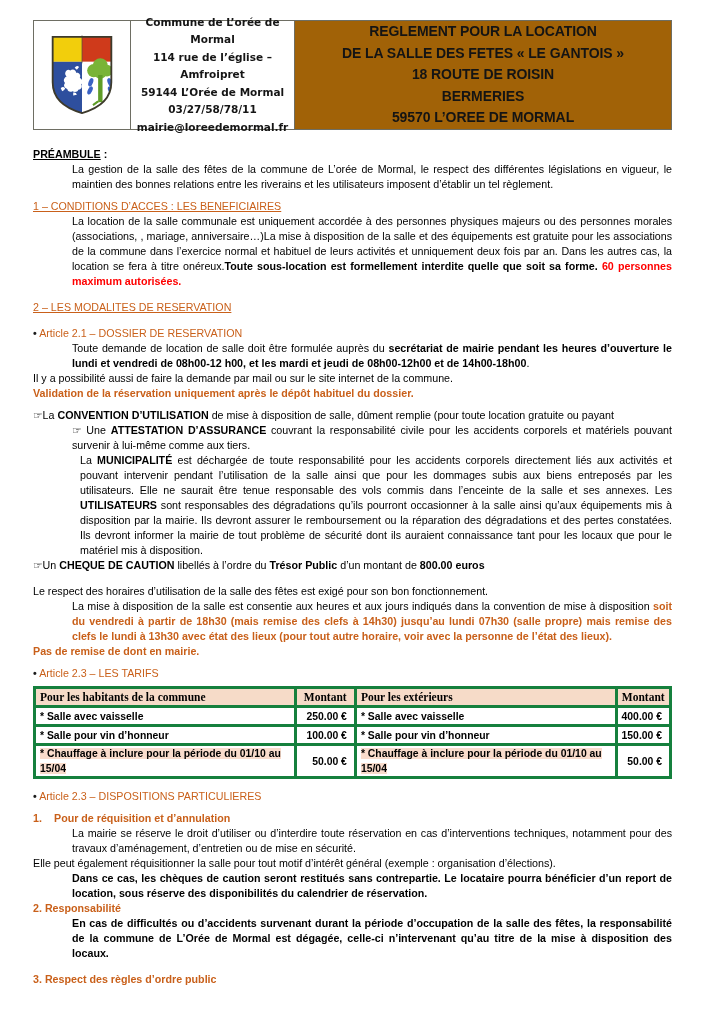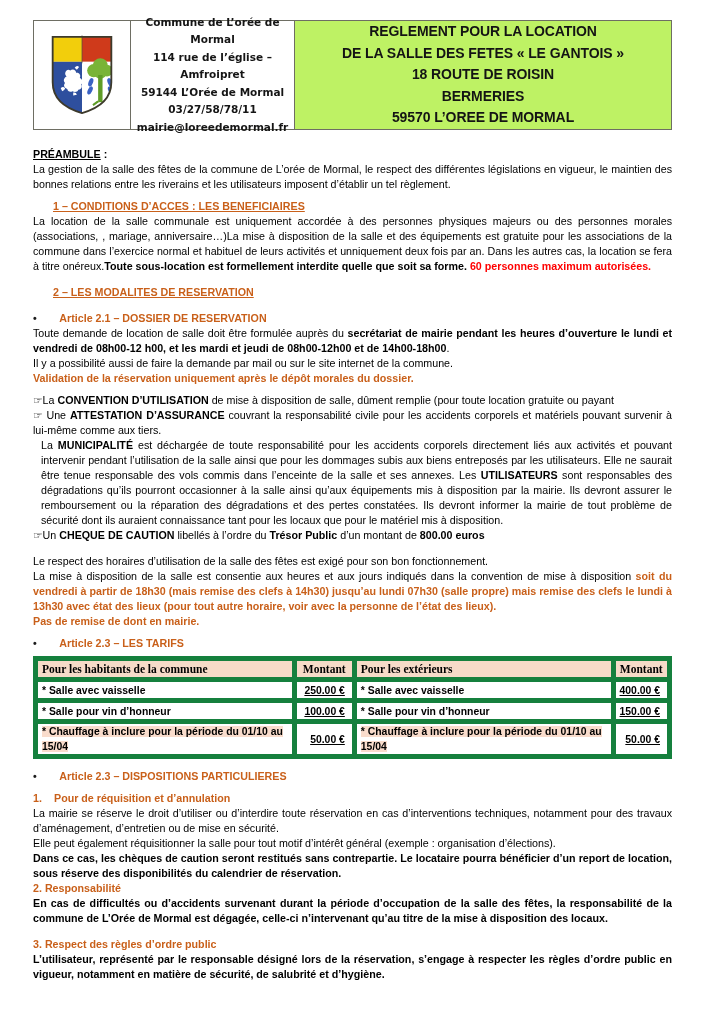--- a/index.html
+++ b/index.html
@@ -3,45 +3,45 @@
 <meta charset="utf-8">
 <style>
   html,body{margin:0;padding:0;background:#fff;overflow:hidden;}
   body{width:724px;height:1024px;font-family:"Liberation Sans",sans-serif;color:#000;}
   .page{box-sizing:border-box;width:705px;height:1024px;padding:20px 33px 0 33px;}
 
   
   .header-box{display:flex;border:1.5px solid #6e6e63;height:110px;box-sizing:border-box;}
   .logo-cell{width:96px;border-right:1.5px solid #6e6e63;display:flex;align-items:center;justify-content:center;background:#fff;}
   .contact-cell{width:155px;border-right:1.5px solid #6e6e63;display:flex;flex-direction:column;justify-content:center;text-align:center;font-family:"DejaVu Sans",sans-serif;font-weight:bold;font-size:10.5px;line-height:17.5px;color:#151515;padding:0 4px;}
-  .title-cell{flex:1;background:#bef264;display:flex;flex-direction:column;justify-content:center;text-align:center;font-weight:bold;font-size:14px;line-height:21.5px;color:#141414;letter-spacing:-0.1px;}
+  .title-cell{flex:1;background:#a16207;display:flex;flex-direction:column;justify-content:center;text-align:center;font-weight:bold;font-size:14px;line-height:21.5px;color:#141414;letter-spacing:-0.1px;}
 
   
   .doc-body{margin-top:17px;font-size:10.7px;line-height:15px;}
   p{margin:0;}
-  .just{text-align:justify;}
+  .just{text-align:justify;margin-left:39px;}
   .gap-s{margin-bottom:7px;}
   .gap-m{margin-bottom:11px;}
   b{font-weight:bold;}
-  .ohead{color:#C9601A;font-weight:bold;margin-left:20px;}
+  .ohead{color:#C9601A;font-weight:normal;}
   .uline{text-decoration:underline;text-align:center;}
   .red{color:#FF0000;font-weight:bold;}
   .obold{color:#C9601A;font-weight:bold;}
   .bullet{color:#1a1a1a;font-weight:bold;}
   .indent8{padding-left:8px;}
   .num{display:inline-block;min-width:21px;}
   .art22{padding-left:4px;}
 
   
   table.tarifs{width:100%;border-collapse:collapse;margin:5px 0 10px 0;}
-  table.tarifs th, table.tarifs td{border:5px solid #15803d;padding:0 4px;height:16px;}
+  table.tarifs th, table.tarifs td{border:3px solid #15803d;padding:0 4px;height:16px;}
   table.tarifs th{background:#F6DBC8;font-family:"Liberation Serif",serif;font-size:11.5px;font-weight:bold;text-align:left;}
   table.tarifs th.amt{text-align:center;}
   table.tarifs td{font-weight:bold;font-size:10.4px;}
-  table.tarifs td.amt{text-align:right;padding-right:7px;white-space:nowrap;text-decoration:underline;}
+  table.tarifs td.amt{text-align:right;padding-right:7px;white-space:nowrap;}
   .hl{background:#F9DCCC;}
   col.c-label{width:41.5%;} col.c-amt1{width:9.5%;} col.c-amt2{width:7.5%;}
 </style>
 </head>
 <body>
 
 <div class="page">
 
   <div class="header-box">
     <div class="logo-cell">
@@ -98,21 +98,21 @@
     <p class="just gap-s">La gestion de la salle des fêtes de la commune de L’orée de Mormal, le respect des différentes législations en vigueur, le maintien des bonnes relations entre les riverains et les utilisateurs imposent d’établir un tel règlement.</p>
 
     <p><span class="ohead uline">1 – CONDITIONS D’ACCES : LES BENEFICIAIRES</span></p>
     <p class="just gap-m"><span>La location de la salle communale est uniquement accordée à des personnes physiques majeurs ou des personnes morales (associations, , mariage, anniversaire…)La mise à disposition de la salle et des équipements est gratuite pour les associations de la commune dans l’exercice normal et habituel de leurs activités et unniquement deux fois par an. Dans les autres cas, la location se fera à titre onéreux.</span><b>Toute sous-location est formellement interdite quelle que soit sa forme. </b><span class="red">60 personnes maximum autorisées.</span></p>
 
     <p class="gap-m"><span class="ohead uline">2 – LES MODALITES DE RESERVATION</span></p>
 
     <p><span class="bullet">•</span><span class="ohead"> Article 2.1 – DOSSIER DE RESERVATION</span></p>
     <p class="just"><span>Toute demande de location de salle doit être formulée auprès du </span><b>secrétariat de mairie pendant les heures d’ouverture le lundi et vendredi de 08h00-12 h00, et les mardi et jeudi de 08h00-12h00 et de 14h00-18h00</b><span>.</span></p>
     <p>Il y a possibilité aussi de faire la demande par mail ou sur le site internet de la commune.</p>
-    <p class="obold gap-s">Validation de la réservation uniquement après le dépôt morales du dossier.</p>
+    <p class="obold gap-s">Validation de la réservation uniquement après le dépôt habituel du dossier.</p>
 
     <p><span>☞</span><span>La </span><b>CONVENTION D’UTILISATION</b><span> de mise à disposition de salle, dûment remplie (pour toute location gratuite ou payant</span></p>
     <p class="just"><span>☞</span><span> Une </span><b>ATTESTATION D’ASSURANCE</b><span> couvrant la responsabilité civile pour les accidents corporels et matériels pouvant survenir à lui-même comme aux tiers.</span></p>
     <p class="just indent8"><span>La </span><b>MUNICIPALITÉ</b><span> est déchargée de toute responsabilité pour les accidents corporels directement liés aux activités et pouvant intervenir pendant l’utilisation de la salle ainsi que pour les dommages subis aux biens entreposés par les utilisateurs. Elle ne saurait être tenue responsable des vols commis dans l’enceinte de la salle et ses annexes. Les </span><b>UTILISATEURS</b><span> sont responsables des dégradations qu’ils pourront occasionner à la salle ainsi qu’aux équipements mis à disposition par la mairie. Ils devront assurer le remboursement ou la réparation des dégradations et des pertes constatées. Ils devront informer la mairie de tout problème de sécurité dont ils auraient connaissance tant pour les locaux que pour le matériel mis à disposition.</span></p>
     <p class="gap-m"><span>☞</span><span>Un </span><b>CHEQUE DE CAUTION</b><span> libellés à l’ordre du </span><b>Trésor Public</b><span> d’un montant de </span><b>800.00 euros</b></p>
 
     <p>Le respect des horaires d’utilisation de la salle des fêtes est exigé pour son bon fonctionnement.</p>
     <p class="just"><span>La mise à disposition de la salle est consentie aux heures et aux jours indiqués dans la convention de mise à disposition </span><span class="obold">soit du vendredi à partir de 18h30 (mais remise des clefs à 14h30) jusqu’au lundi 07h30 (salle propre) mais remise des clefs le lundi à 13h30 avec état des lieux (pour tout autre horaire, voir avec la personne de l’état des lieux).</span></p>
     <p class="obold gap-s">Pas de remise de dont en mairie.</p>
 
@@ -157,16 +157,15 @@
 
     <p><span class="obold num">1.</span><span class="obold">Pour de réquisition et d’annulation</span></p>
     <p class="just">La mairie se réserve le droit d’utiliser ou d’interdire toute réservation en cas d’interventions techniques, notamment pour des travaux d’aménagement, d’entretien ou de mise en sécurité.</p>
     <p>Elle peut également réquisitionner la salle pour tout motif d’intérêt général (exemple : organisation d’élections).</p>
     <p class="just"><b>Dans ce cas, les chèques de caution seront restitués sans contrepartie. Le locataire pourra bénéficier d’un report de location, sous réserve des disponibilités du calendrier de réservation.</b></p>
 
     <p><span class="obold">2. Responsabilité</span></p>
     <p class="just gap-m"><b>En cas de difficultés ou d’accidents survenant durant la période d’occupation de la salle des fêtes, la responsabilité de la commune de L’Orée de Mormal est dégagée, celle-ci n’intervenant qu’au titre de la mise à disposition des locaux.</b></p>
 
     <p><span class="obold">3. Respect des règles d’ordre public</span></p>
-    <p class="just"><b>L’utilisateur, représenté par le responsable désigné lors de la réservation, s’engage à respecter les règles d’ordre public en vigueur, notamment en matière de sécurité, de salubrité et d’hygiène.</b></p>
 
   </div>
 </div>
 
 </body></html>

